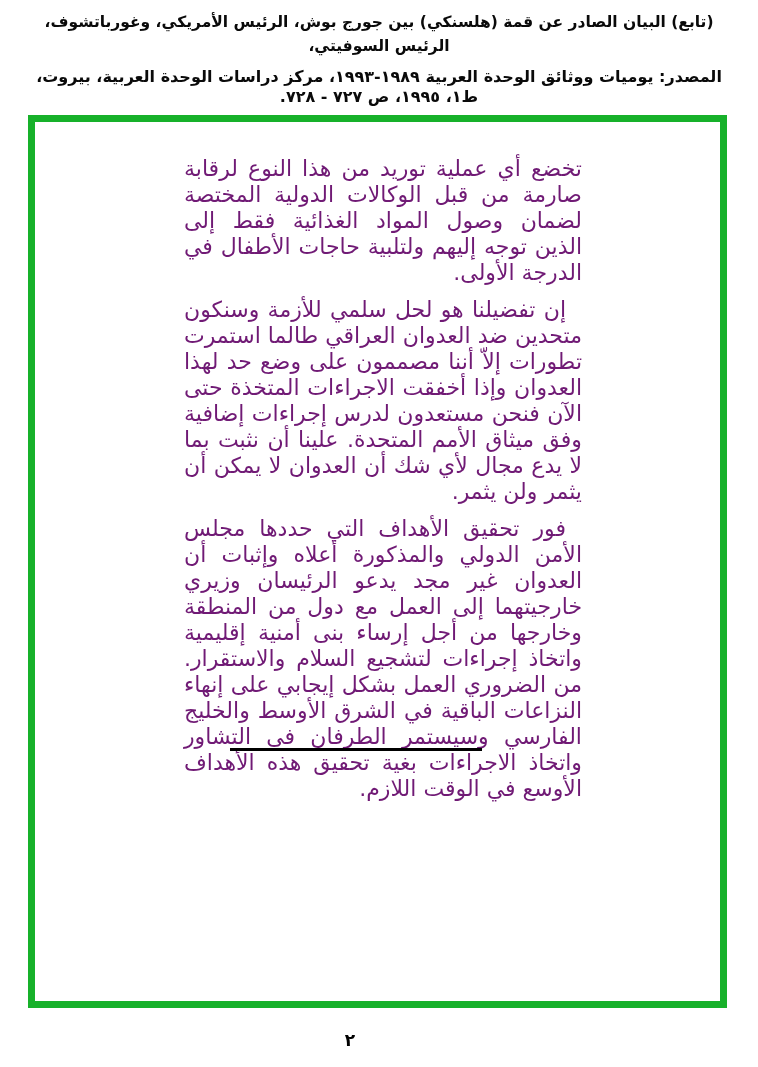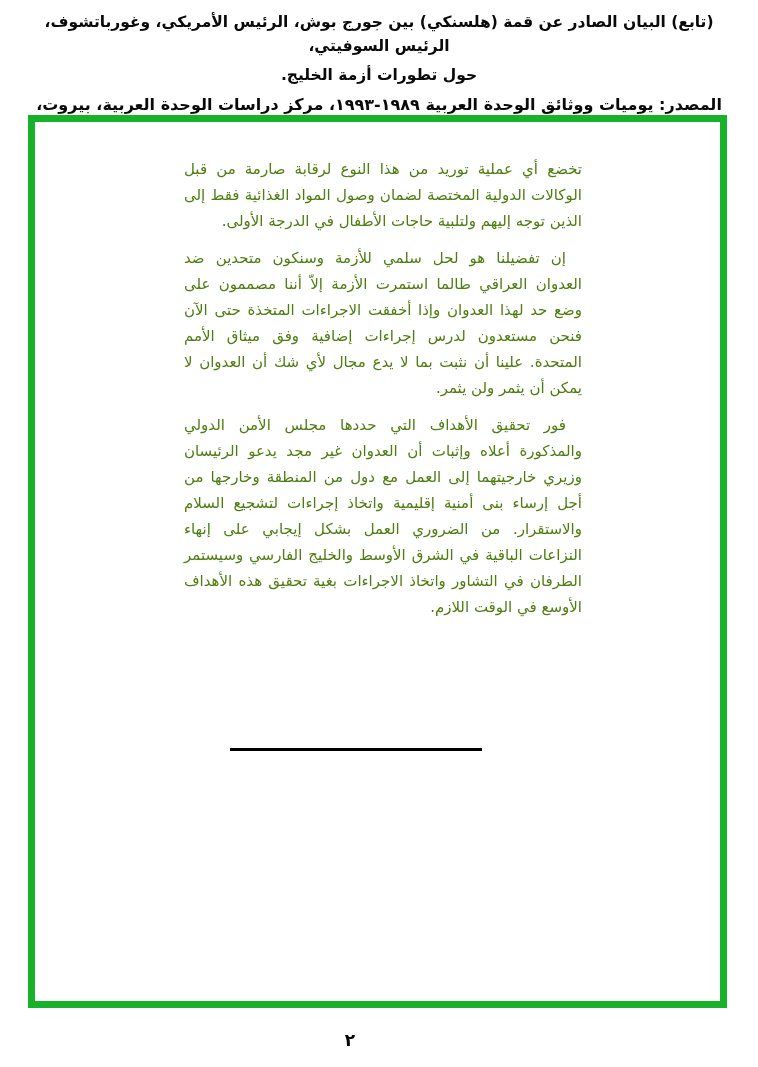--- a/index.html
+++ b/index.html
@@ -49,26 +49,26 @@
     background: #ffffff;
   }
   .text-block {
     position: absolute;
     top: 34px;
     right: 138px;
     width: 398px;
     direction: rtl;
   }
   .text-block p {
-    font-size: 15px;
+    font-size: 22px;
     line-height: 26px;
     text-align: justify;
     text-align-last: right;
     margin-bottom: 11px;
-    color: #4d7c0f;
+    color: #701a75;
   }
   .text-block p.indent {
     text-indent: 16px;
   }
   .divider {
     position: absolute;
     left: 195px;
     top: 626px;
     width: 252px;
     height: 3px;
@@ -85,28 +85,27 @@
     direction: rtl;
   }
 </style>
 </head>
 <body>
 
 <div class="page">
 
   <div class="doc-header">
     <div class="title-line1">(تابع) البيان الصادر عن قمة (هلسنكي) بين جورج بوش، الرئيس الأمريكي، وغورباتشوف، الرئيس السوفيتي،</div>
-    <div class="title-line2">حول تطورات أزمة الخليج.</div>
     <div class="source-line">المصدر: يوميات ووثائق الوحدة العربية ١٩٨٩-١٩٩٣، مركز دراسات الوحدة العربية، بيروت، ط١،  ١٩٩٥، ص ٧٢٧ - ٧٢٨.</div>
   </div>
 
   <div class="green-frame">
     <div class="text-block">
       <p>تخضع أي عملية توريد من هذا النوع لرقابة صارمة من قبل الوكالات الدولية المختصة لضمان وصول المواد الغذائية فقط إلى الذين توجه إليهم ولتلبية حاجات الأطفال في الدرجة الأولى.</p>
-      <p class="indent">إن تفضيلنا هو لحل سلمي للأزمة وسنكون متحدين ضد العدوان العراقي طالما استمرت الأزمة إلاّ أننا مصممون على وضع حد لهذا العدوان وإذا أخفقت الاجراءات المتخذة حتى الآن فنحن مستعدون لدرس إجراءات إضافية وفق ميثاق الأمم المتحدة. علينا أن نثبت بما لا يدع مجال لأي شك أن العدوان لا يمكن أن يثمر ولن يثمر.</p>
+      <p class="indent">إن تفضيلنا هو لحل سلمي للأزمة وسنكون متحدين ضد العدوان العراقي طالما استمرت تطورات إلاّ أننا مصممون على وضع حد لهذا العدوان وإذا أخفقت الاجراءات المتخذة حتى الآن فنحن مستعدون لدرس إجراءات إضافية وفق ميثاق الأمم المتحدة. علينا أن نثبت بما لا يدع مجال لأي شك أن العدوان لا يمكن أن يثمر ولن يثمر.</p>
       <p class="indent">فور تحقيق الأهداف التي حددها مجلس الأمن الدولي والمذكورة أعلاه وإثبات أن العدوان غير مجد يدعو الرئيسان وزيري خارجيتهما إلى العمل مع دول من المنطقة وخارجها من أجل إرساء بنى أمنية إقليمية واتخاذ إجراءات لتشجيع السلام والاستقرار. من الضروري العمل بشكل إيجابي على إنهاء النزاعات الباقية في الشرق الأوسط والخليج الفارسي وسيستمر الطرفان في التشاور واتخاذ الاجراءات بغية تحقيق هذه الأهداف الأوسع في الوقت اللازم.</p>
     </div>
     <div class="divider"></div>
   </div>
 
   <div class="page-number">٢</div>
 
 </div>
 
 </body></html>

